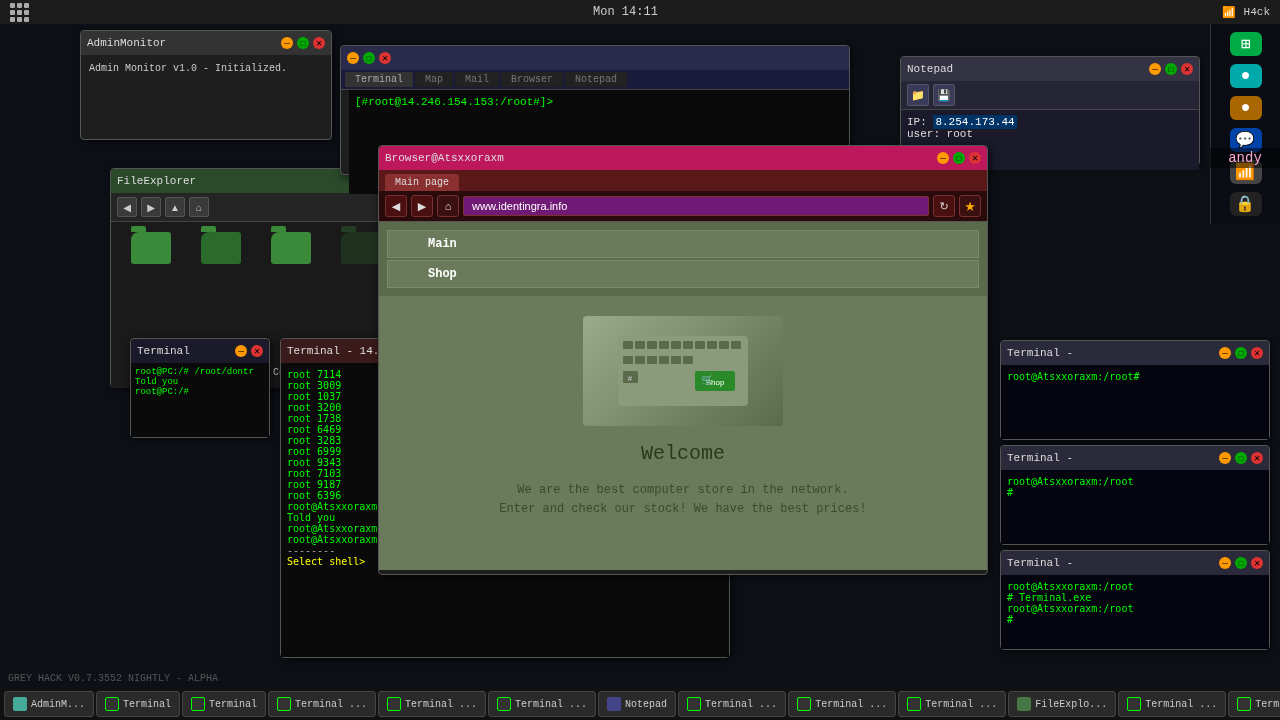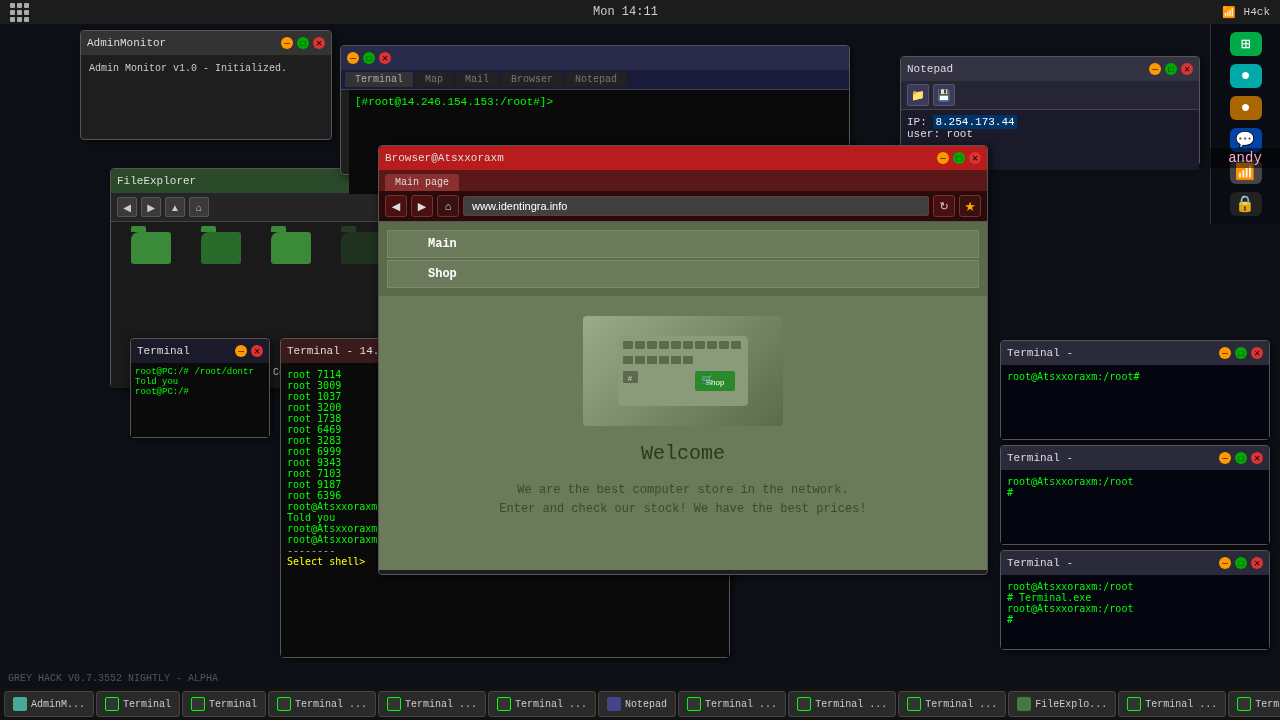--- a/index.html
+++ b/index.html
@@ -241,21 +241,21 @@
       font-family: monospace;
     }
 
     
     .browser-window {
       top: 145px; left: 378px;
       width: 610px;
       height: 430px;
       z-index: 20;
     }
-    .browser-window .window-titlebar { background: #b91c1c; }
+    .browser-window .window-titlebar { background: #be185d; }
     .browser-tabs {
       background: #5a1818;
       padding: 4px 6px 0;
       display: flex;
       gap: 4px;
     }
     .browser-tab {
       padding: 3px 10px;
       background: #3a0f0f;
       font-size: 10px;
@@ -287,21 +287,21 @@
       background: #3a1010;
       border: 1px solid #7a3030;
       border-radius: 3px;
       color: #ddd;
       font-size: 11px;
       cursor: pointer;
       display: flex; align-items: center; justify-content: center;
     }
     .browser-url {
       flex: 1;
-      background: #404040;
+      background: #701a75;
       border: 1px solid #7a3030;
       padding: 3px 8px;
       font-size: 11px;
       color: #fff;
       border-radius: 2px;
     }
     .browser-fav-btn {
       width: 22px; height: 22px;
       background: #3a1010;
       border: 1px solid #7a3030;

